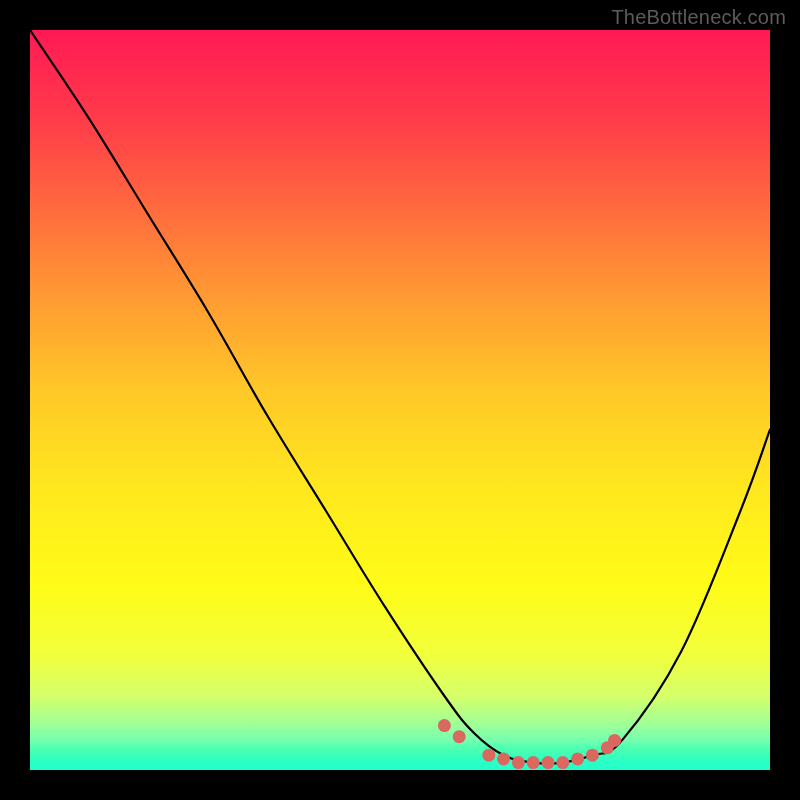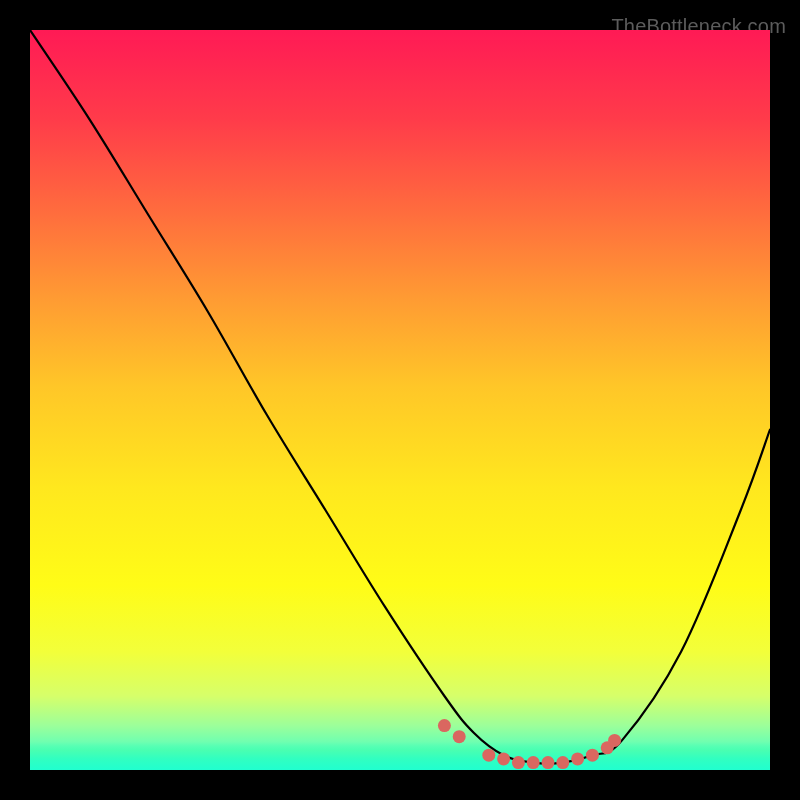--- a/index.html
+++ b/index.html
@@ -57,21 +57,21 @@
     );
     opacity: 0.85;
   }
   .plot svg {
     position: absolute;
     left: 0;
     top: 0;
   }
   .watermark {
     position: absolute;
-    top: 15px;
+    top: 6px;
     right: 14px;
     color: #5c5c5c;
     font-size: 20px;
     font-weight: 500;
     letter-spacing: 0.2px;
     user-select: none;
   }
 </style>
 </head>
 <body>

